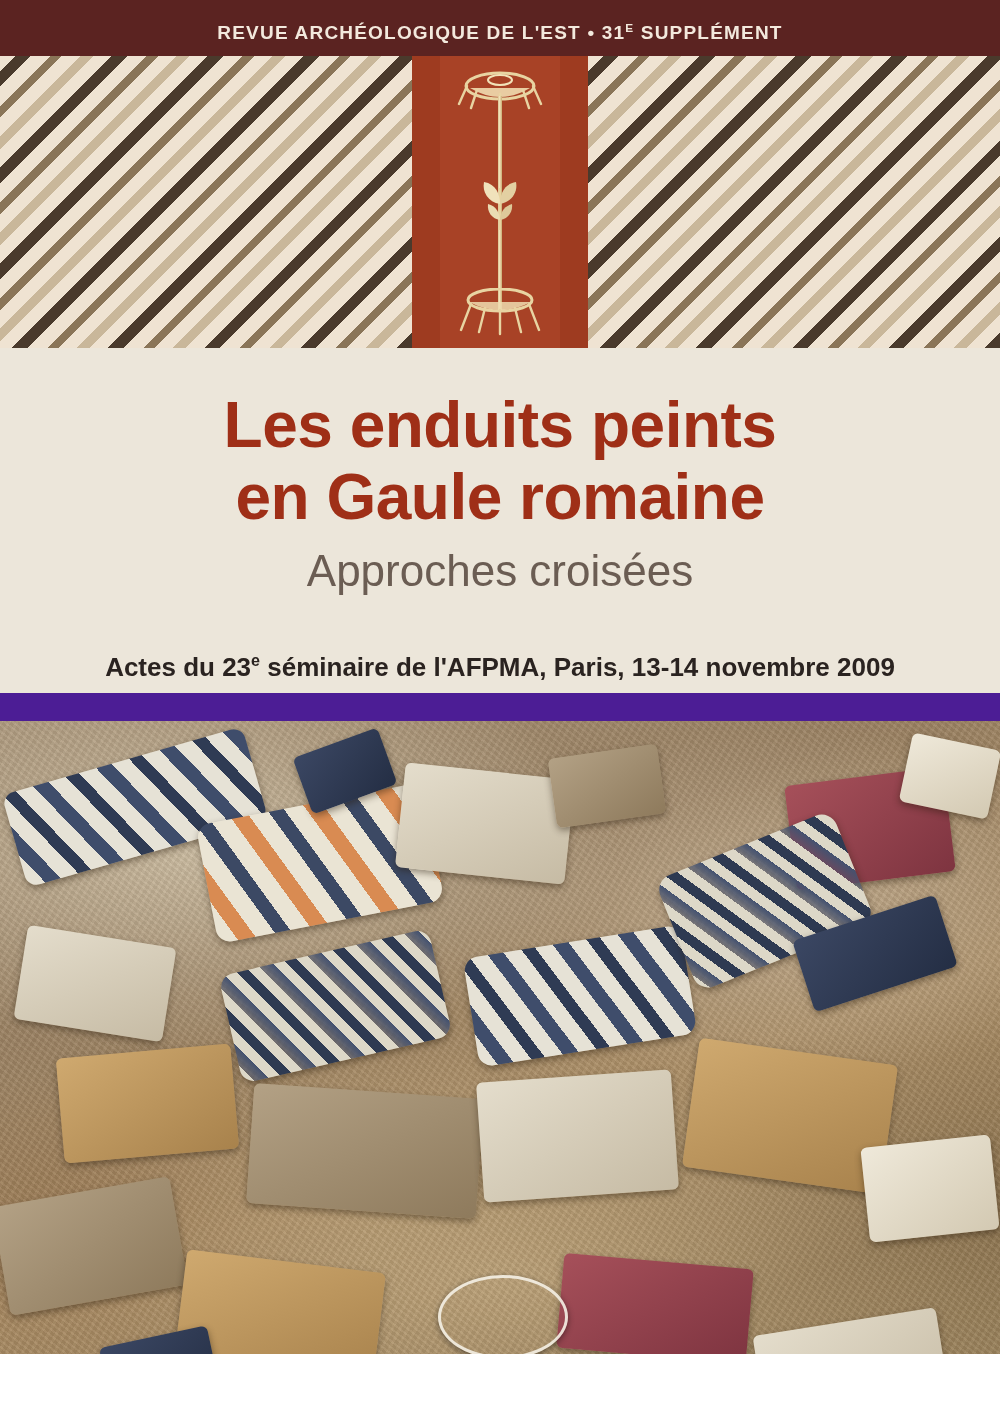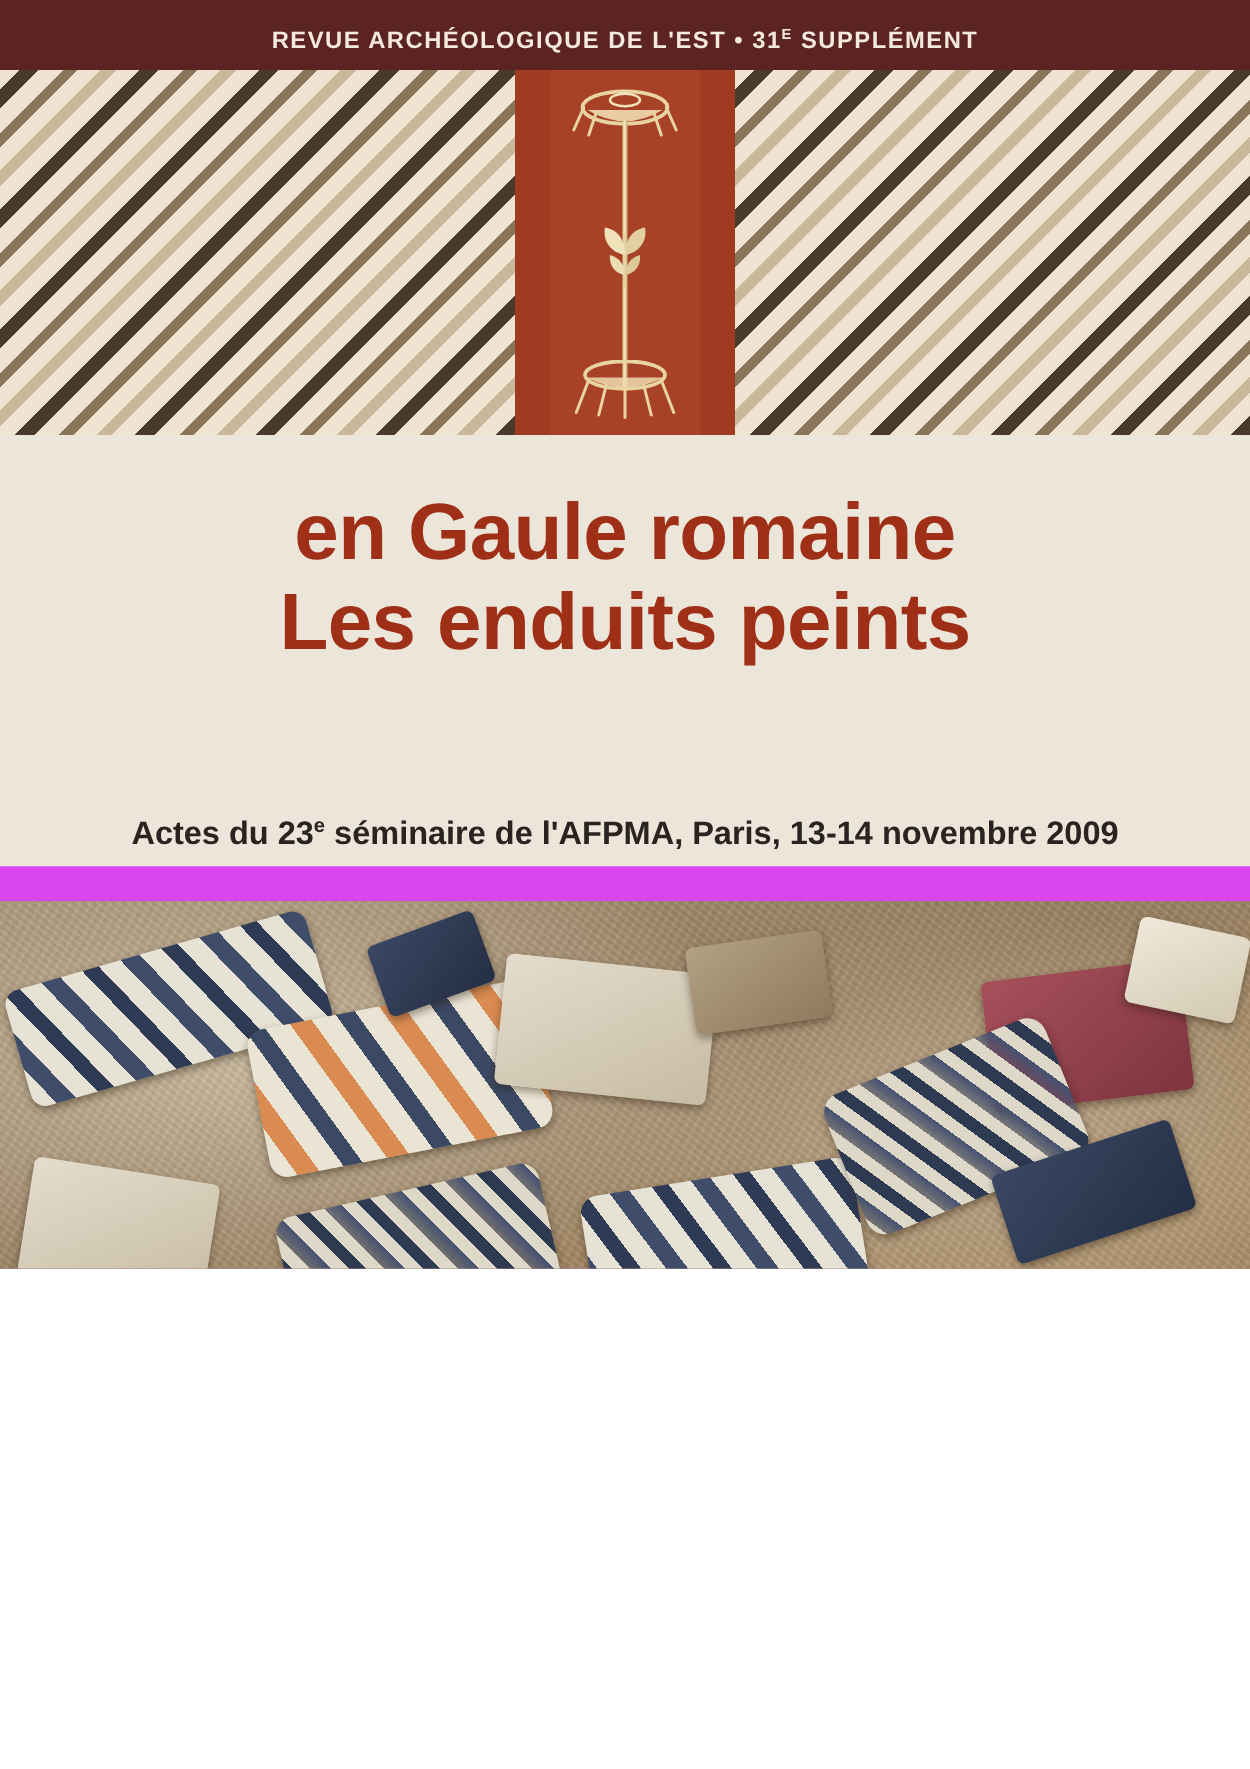--- a/index.html
+++ b/index.html
@@ -6,23 +6,23 @@
     margin: 0;
     padding: 0;
     background: #ffffff;
   }
   body {
     font-family: "Liberation Sans", sans-serif;
   }
   .cover {
     position: relative;
     width: 1000px;
-    height: 1015px;
+    height: 1354px;
     overflow: hidden;
-    background: #d946ef;
+    background: #4c1d95;
   }
 
   
   .top-banner {
     position: absolute;
     left: 0; top: 0;
     width: 1000px;
     height: 56px;
     background: #5b2321;
     z-index: 6;
@@ -300,23 +300,24 @@
           <ellipse cx="55" cy="12" rx="32" ry="11" fill="none" stroke="#e8d4a2" stroke-width="3"></ellipse>
           <path d="M24 14 Q55 30 86 14" fill="#efdcb0" opacity="0.85"></path>
           <path d="M26 16 L16 42 M40 20 L34 44 M55 22 L55 46 M70 20 L76 44 M84 16 L94 42" stroke="#e8d4a2" stroke-width="2.4" fill="none" stroke-linecap="round"></path>
         </svg>
       </div>
     </div>
   </div>
 
   <div class="title-block">
     <div class="main-title">
+      <div>Les enduits peints</div>
       <div>en Gaule romaine</div>
-      <div>Les enduits peints</div>
     </div>
+    <div class="subtitle">Approches croisées</div>
     <div class="session-line">Actes du 23<sup>e</sup> séminaire de l'AFPMA, Paris, 13-14 novembre 2009</div>
   </div>
 
   <div class="photo">
     <div class="photo-base"></div>
     <div class="grain"></div>
 
     <div class="frag stripe-blue" style="left:10px; top:38px; width:250px; height:96px; transform:rotate(-16deg); border-radius:12px;"></div>
     <div class="frag stripe-orange" style="left:205px; top:82px; width:230px; height:120px; transform:rotate(-11deg); border-radius:14px;"></div>
     <div class="frag plain-l" style="left:400px; top:50px; width:170px; height:105px; transform:rotate(6deg);"></div>

